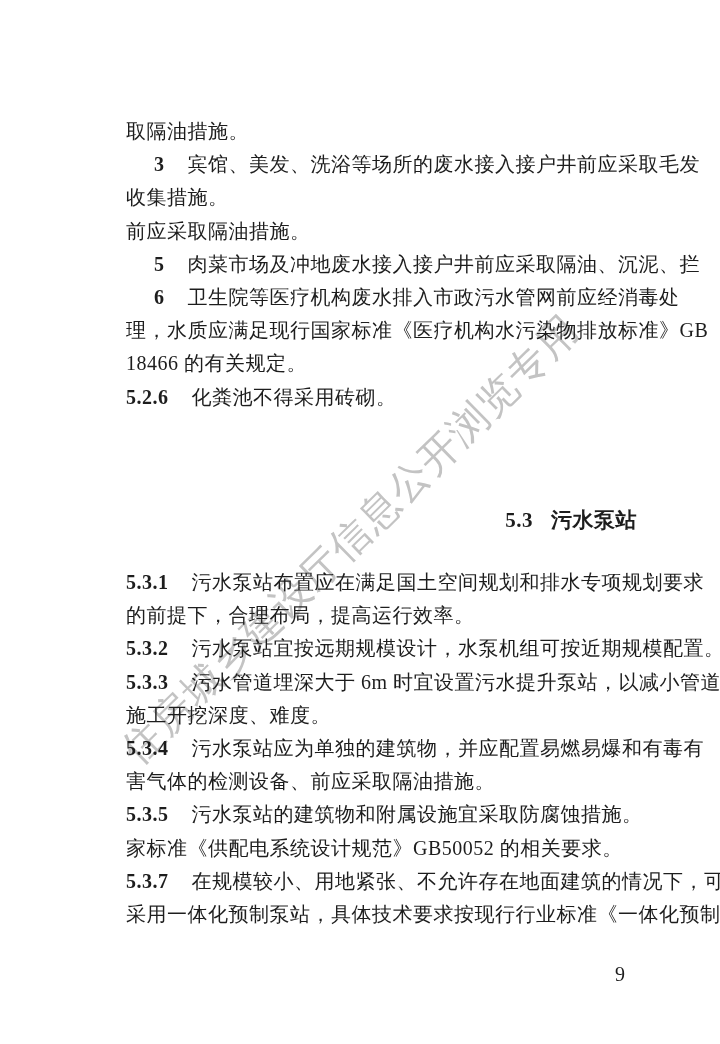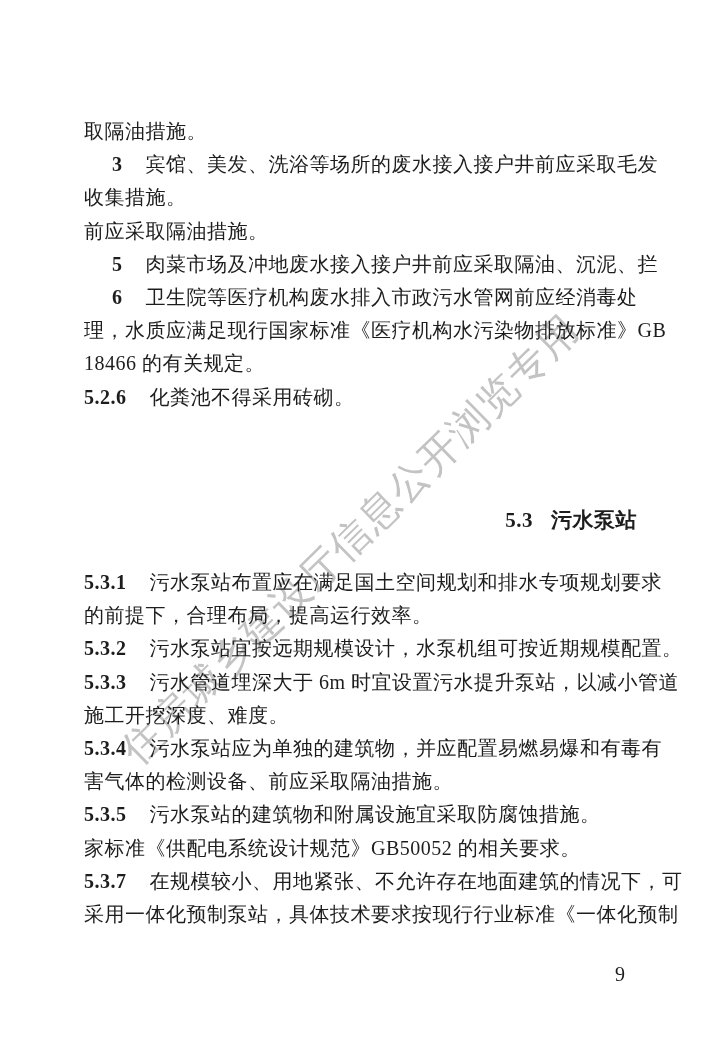--- a/index.html
+++ b/index.html
@@ -38,20 +38,21 @@
     font-size: 20px;
     letter-spacing: 0.5px;
     z-index: 2;
   }
   .block1 { top: 115px; }
   .block2 { top: 566px; }
   .line {
     height: 33.2px;
     line-height: 33.2px;
     white-space: nowrap;
+    margin-left: 42px;
   }
   .line.indent { padding-left: 28px; }
   .num {
     font-weight: bold;
     margin-right: 23px;
   }
   .heading {
     position: absolute;
     left: 84px;
     top: 504px;

